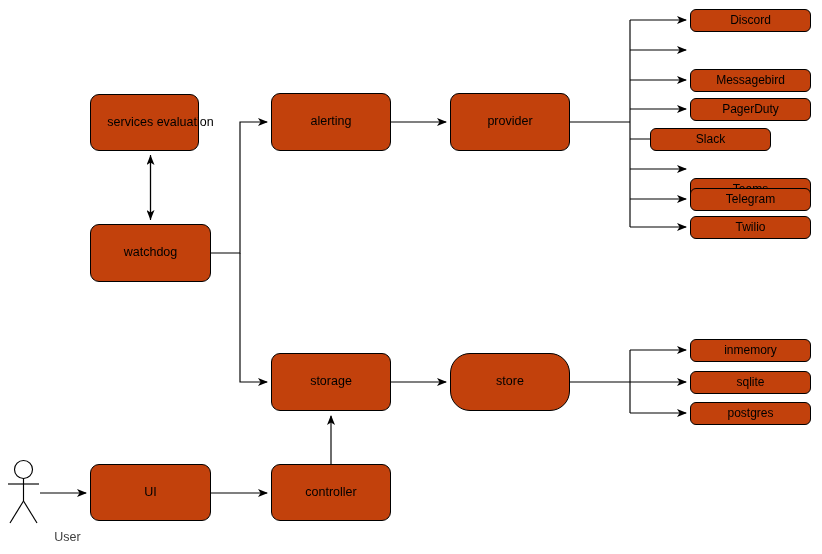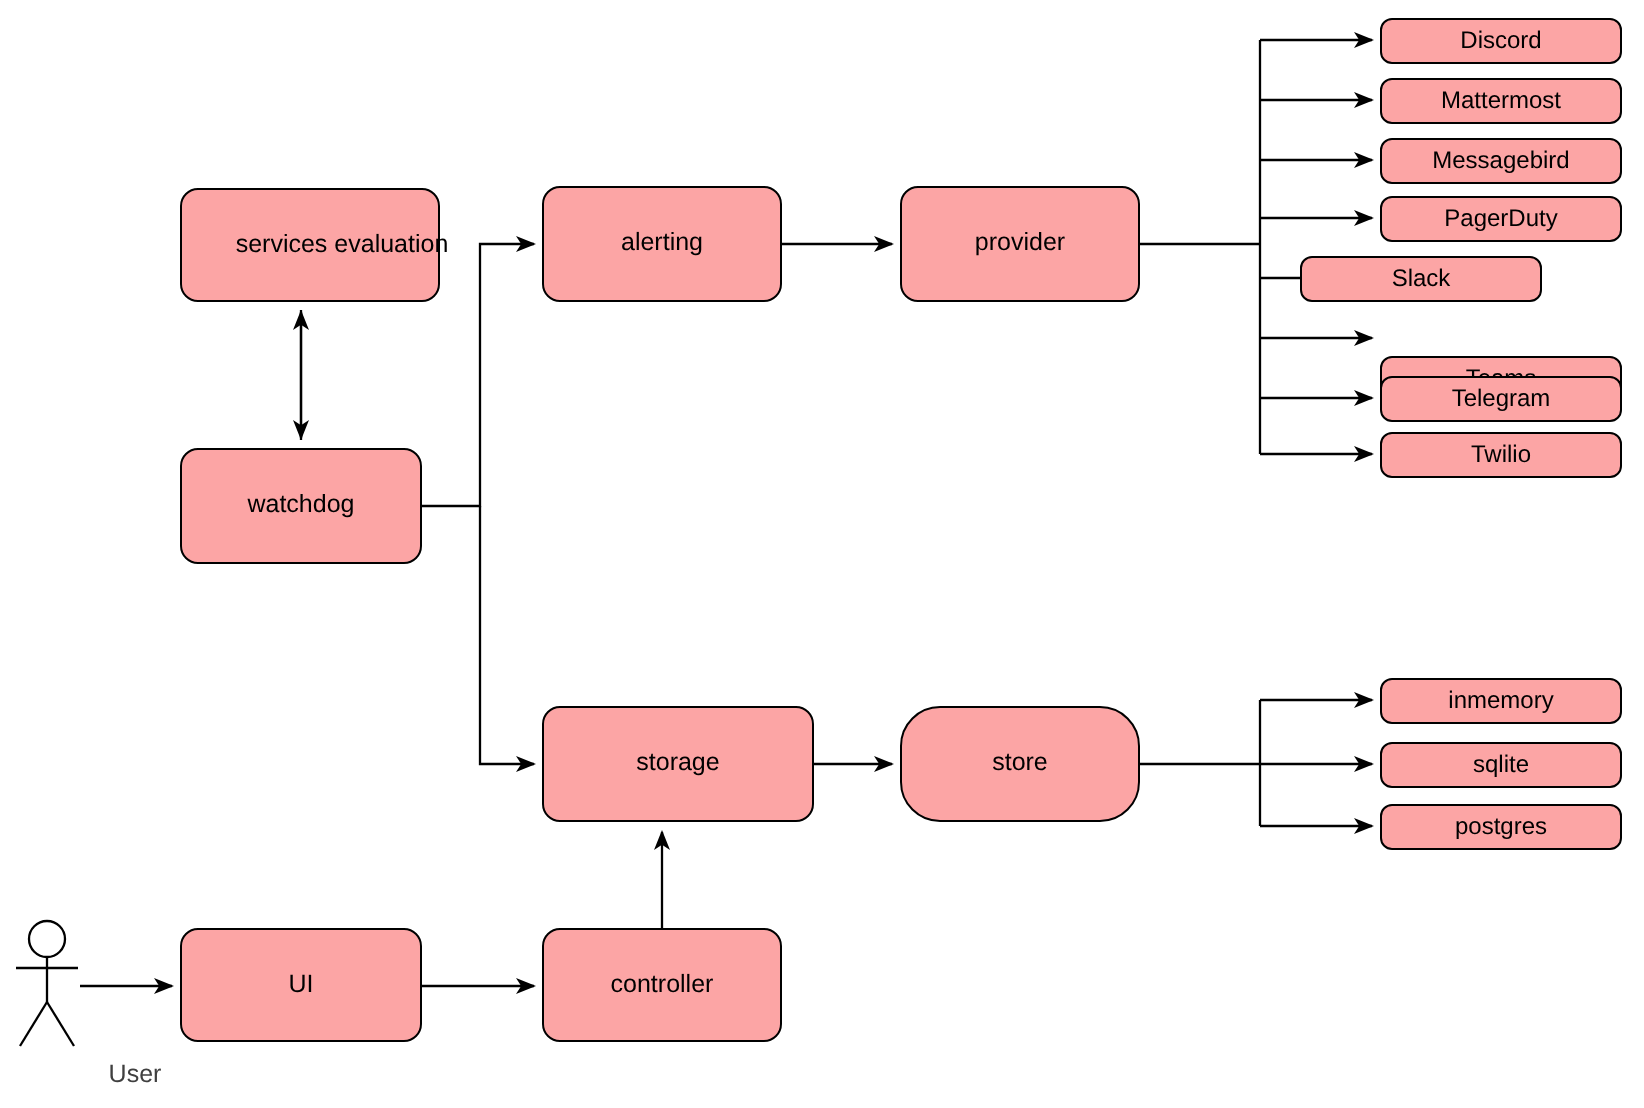--- a/index.html
+++ b/index.html
@@ -20,21 +20,21 @@
   #edge-layer {
     position: absolute;
     left: 0;
     top: 0;
     width: 822px;
     height: 554px;
   }
   .node {
     position: absolute;
     box-sizing: border-box;
-    background: #fca5a5;
+    background: #c2410c;
     border: 1px solid #000000;
     border-radius: 9px;
     display: flex;
     align-items: center;
     justify-content: center;
     color: #000000;
     font-size: 12.5px;
     line-height: 1.1;
     white-space: nowrap;
   }
@@ -101,38 +101,37 @@
       <circle cx="23.5" cy="469.5" r="9"></circle>
       <line x1="8" y1="484" x2="39" y2="484"></line>
       <line x1="23.5" y1="478" x2="23.5" y2="501"></line>
       <line x1="23.5" y1="501" x2="10" y2="523"></line>
       <line x1="23.5" y1="501" x2="37" y2="523"></line>
     </g>
   </svg>
 
   <div class="actor-label" style="left:0px; top:530px; width:47px;">User</div>
 
-  <div class="node" style="left:90px; top:94px; width:130px; height:57px;padding-left:32px;">services evaluation</div>
+  <div class="node" style="left:90px; top:94px; width:109px; height:57px;padding-left:32px;">services evaluation</div>
 
   <div class="node" style="left:90px; top:224px; width:121px; height:58px;">watchdog</div>
 
   <div class="node" style="left:271px; top:93px; width:120px; height:58px;">alerting</div>
 
   <div class="node" style="left:450px; top:93px; width:120px; height:58px;">provider</div>
 
-  <div class="node" style="left:271px; top:353px; width:136px; height:58px;">storage</div>
+  <div class="node" style="left:271px; top:353px; width:120px; height:58px;">storage</div>
 
   <div class="node" style="left:450px; top:353px; width:120px; height:58px;border-radius:20px;">store</div>
 
   <div class="node" style="left:90px; top:464px; width:121px; height:57px;">UI</div>
 
   <div class="node" style="left:271px; top:464px; width:120px; height:57px;">controller</div>
 
   <div class="node leaf" style="left:690px; top:9px; width:121px; height:23px;">Discord</div>
-  <div class="node leaf" style="left:690px; top:39px; width:121px; height:23px;">Mattermost</div>
   <div class="node leaf" style="left:690px; top:69px; width:121px; height:23px;">Messagebird</div>
   <div class="node leaf" style="left:690px; top:98px; width:121px; height:23px;">PagerDuty</div>
   <div class="node leaf" style="left:650px; top:128px; width:121px; height:23px;">Slack</div>
   <div class="node leaf" style="left:690px; top:158px; width:121px; height:23px;margin-top:20px;">Teams</div>
   <div class="node leaf" style="left:690px; top:188px; width:121px; height:23px;">Telegram</div>
   <div class="node leaf" style="left:690px; top:216px; width:121px; height:23px;">Twilio</div>
 
   <div class="node leaf" style="left:690px; top:339px; width:121px; height:23px;">inmemory</div>
   <div class="node leaf" style="left:690px; top:371px; width:121px; height:23px;">sqlite</div>
   <div class="node leaf" style="left:690px; top:402px; width:121px; height:23px;">postgres</div>

